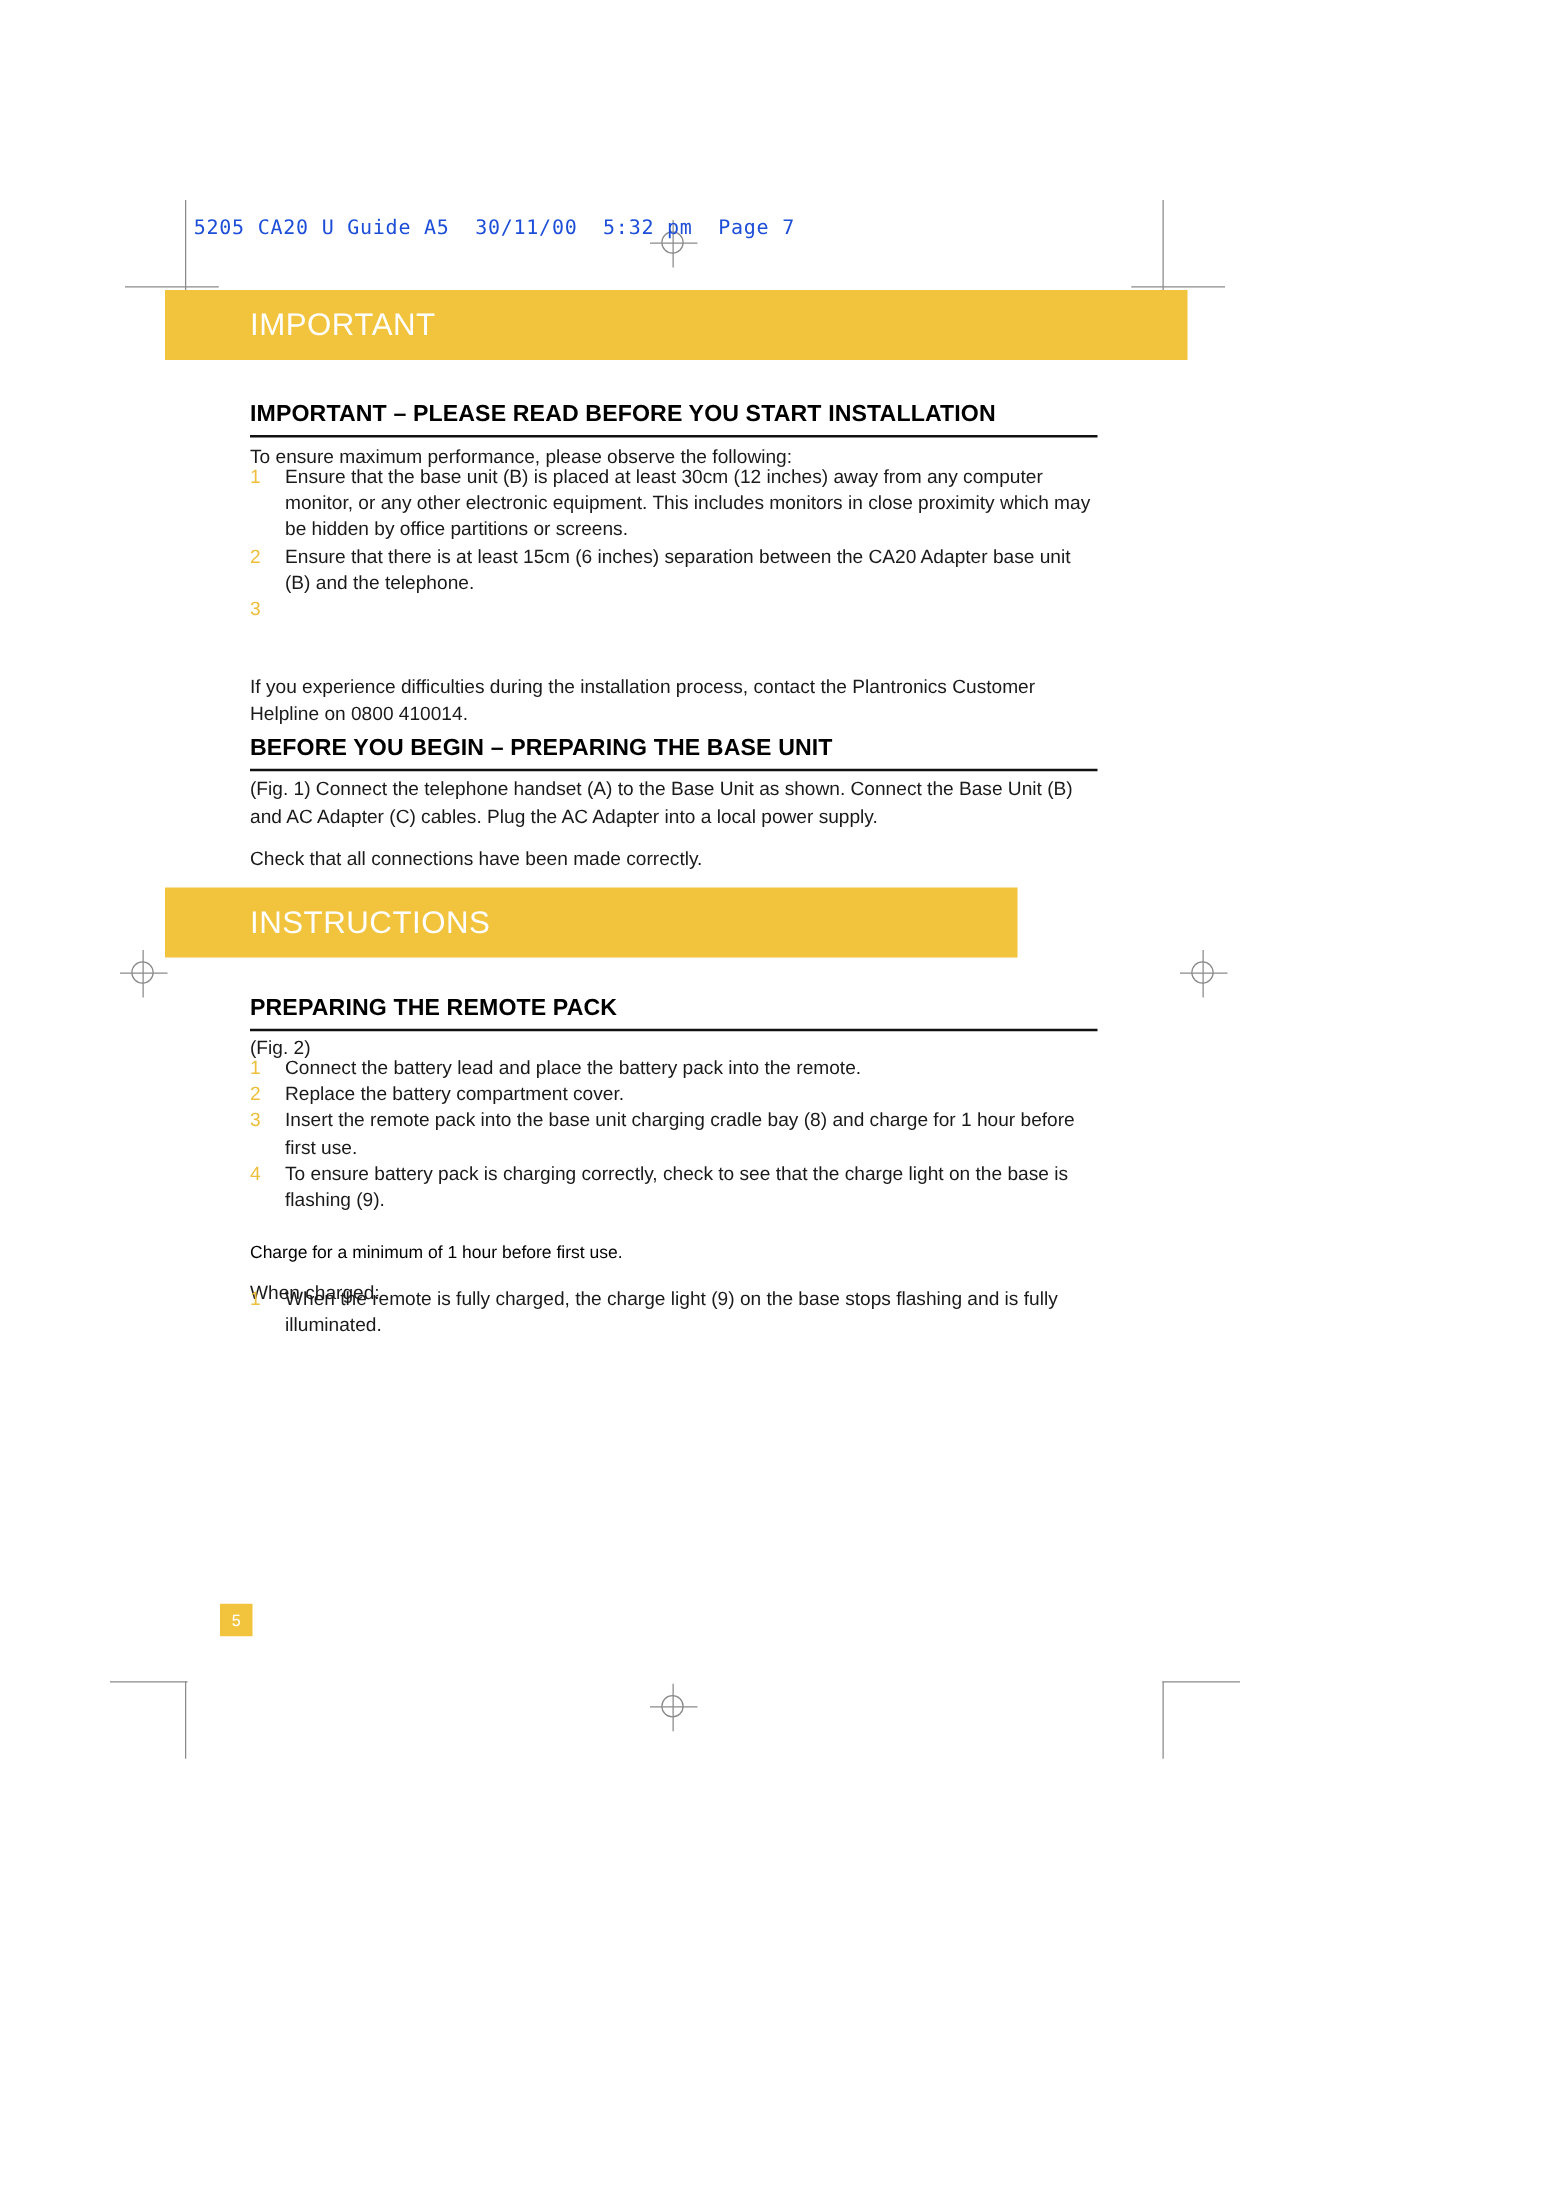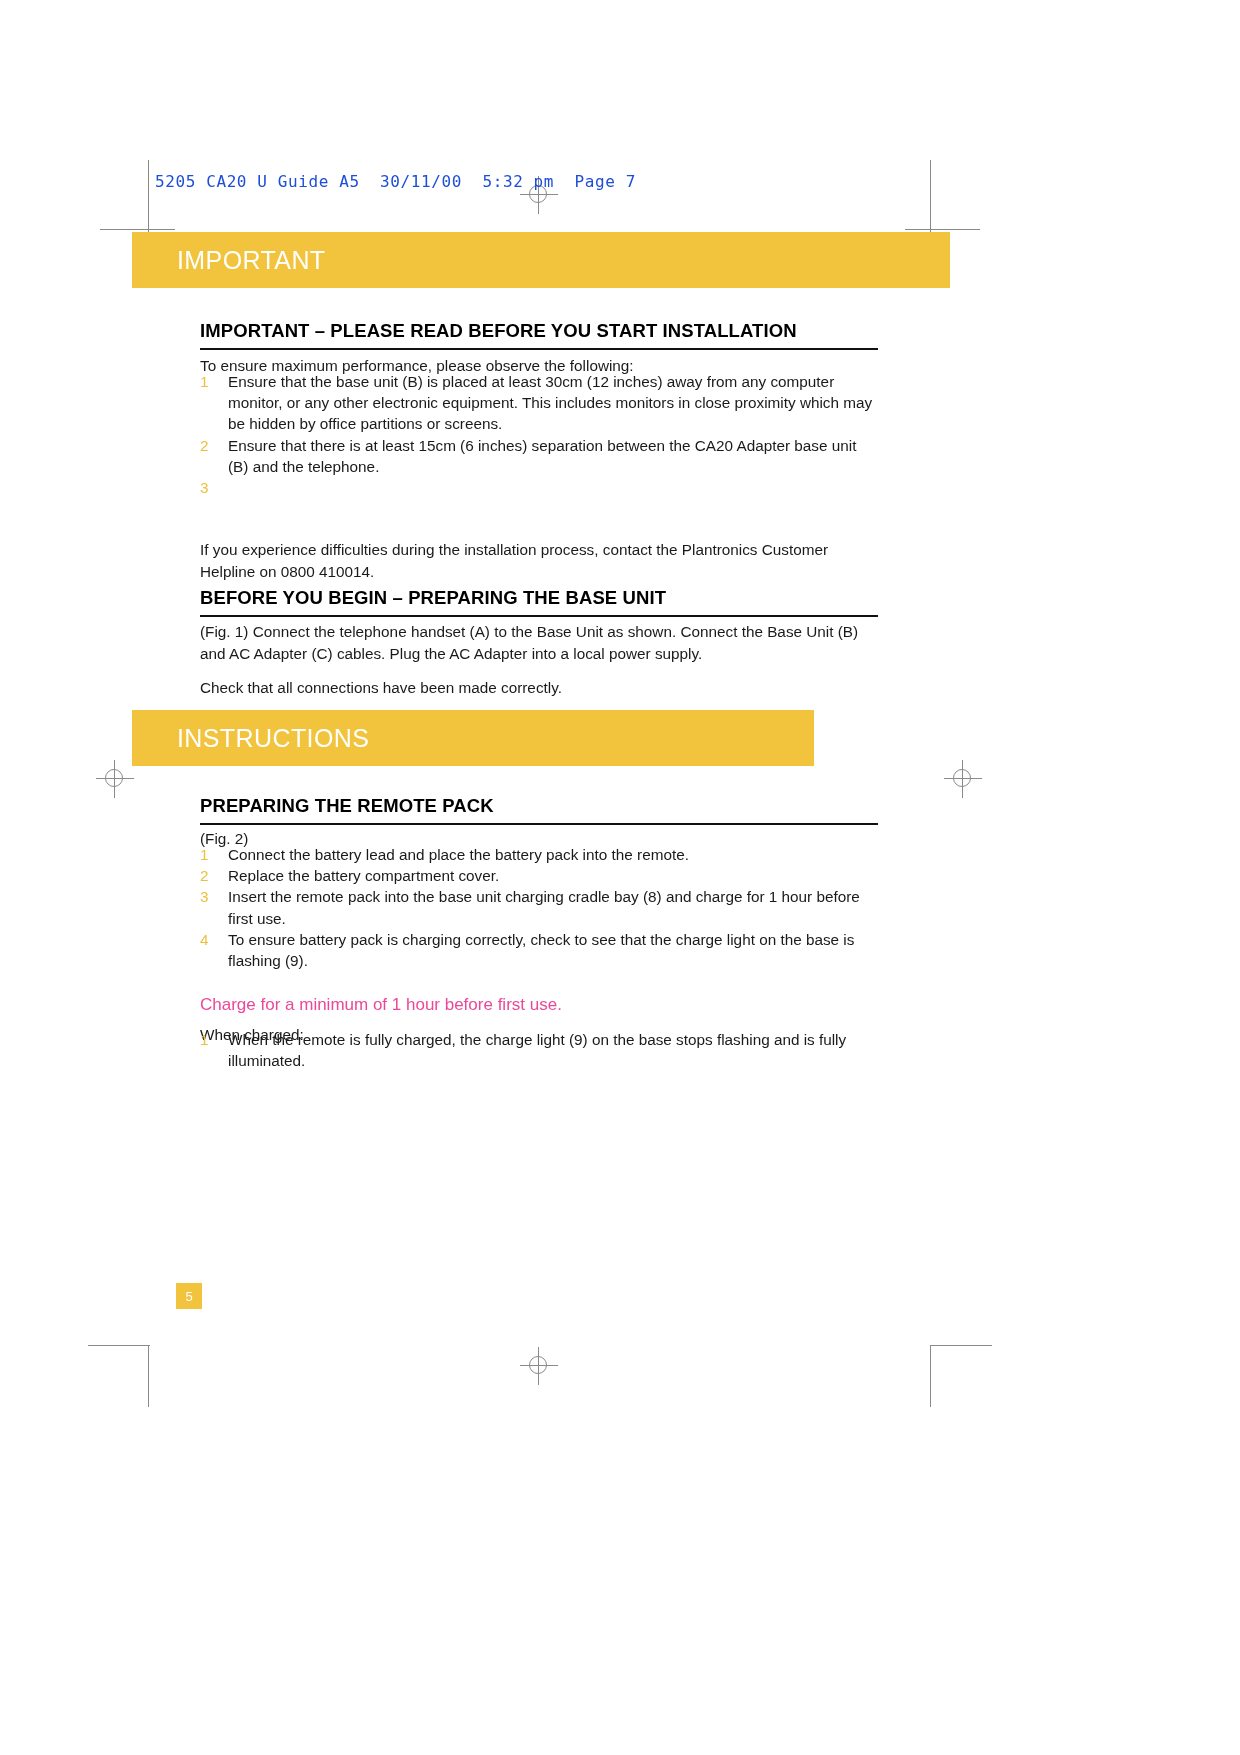--- a/index.html
+++ b/index.html
@@ -75,21 +75,21 @@
     position: absolute;
     background: #f2c33d;
     display: flex;
     align-items: center;
   }
   .banner-title {
     color: #ffffff;
     font-size: 25px;
     font-weight: 400;
     letter-spacing: 0.4px;
-    padding-left: 45px;
+    padding-left: 68px;
   }
   #banner-important {
     left: 132px;
     top: 232px;
     width: 818px;
     height: 56px;
   }
   #banner-instructions {
     left: 132px;
     top: 710px;
@@ -147,23 +147,23 @@
     font-size: 15.3px;
     line-height: 21.2px;
   }
   .numlist li .txt { display: inline; }
 
   
   .note {
     position: absolute;
     left: 200px;
     width: 680px;
-    font-size: 17px;
+    font-size: 14px;
     line-height: 21.5px;
-    color: #ec4899;
+    color: #000000;
   }
 
   
   #page-number-chip {
     position: absolute;
     left: 176px;
     top: 1283px;
     width: 26px;
     height: 26px;
     background: #f2c33d;

